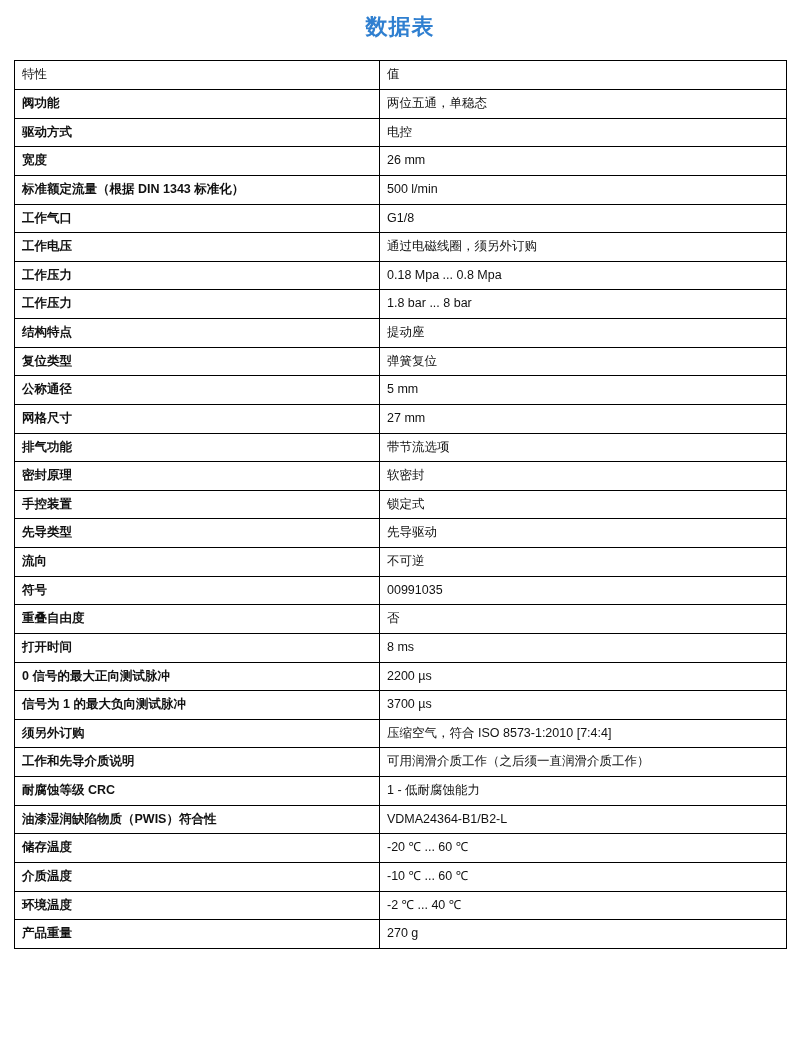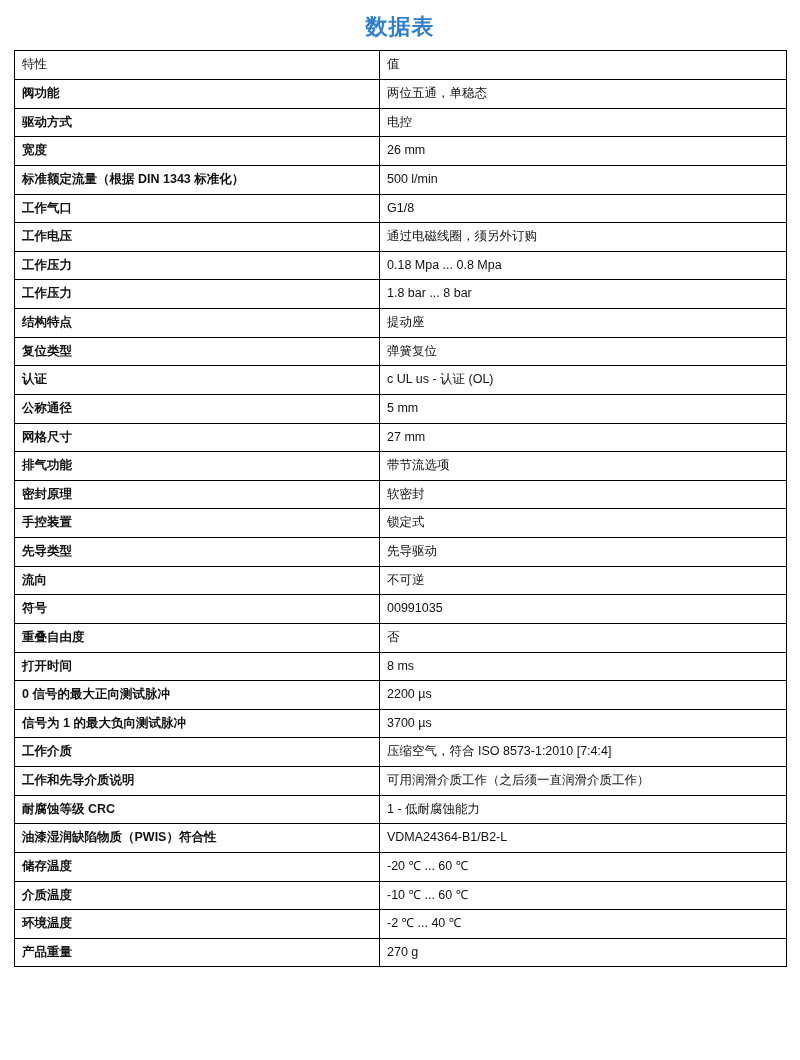--- a/index.html
+++ b/index.html
@@ -17,21 +17,21 @@
     width: 800px;
     box-sizing: border-box;
     padding: 8px 14px 0 14px;
   }
   .page-title {
     text-align: center;
     color: #2f7fd0;
     font-size: 22px;
     font-weight: bold;
     letter-spacing: 1px;
-    margin: 6px 0 10px 0;
+    margin: 6px 0 20px 0;
     line-height: 1.2;
   }
   table.spec {
     border-collapse: collapse;
     width: 772px;
     table-layout: fixed;
     font-size: 12.5px;
   }
   table.spec col.c1 { width: 365px; }
   table.spec col.c2 { width: 407px; }
@@ -110,24 +110,20 @@
         </tr>
         <tr>
           <td class="key-cell">结构特点</td>
           <td class="val-cell">提动座</td>
         </tr>
         <tr>
           <td class="key-cell">复位类型</td>
           <td class="val-cell">弹簧复位</td>
         </tr>
         <tr>
-          <td class="key-cell">认证</td>
-          <td class="val-cell">c UL us - 认证 (OL)</td>
-        </tr>
-        <tr>
           <td class="key-cell">公称通径</td>
           <td class="val-cell">5 mm</td>
         </tr>
         <tr>
           <td class="key-cell">网格尺寸</td>
           <td class="val-cell">27 mm</td>
         </tr>
         <tr>
           <td class="key-cell">排气功能</td>
           <td class="val-cell">带节流选项</td>
@@ -162,21 +158,21 @@
         </tr>
         <tr>
           <td class="key-cell">0 信号的最大正向测试脉冲</td>
           <td class="val-cell">2200 µs</td>
         </tr>
         <tr>
           <td class="key-cell">信号为 1 的最大负向测试脉冲</td>
           <td class="val-cell">3700 µs</td>
         </tr>
         <tr>
-          <td class="key-cell">工作介质</td>
+          <td class="key-cell">须另外订购</td>
           <td class="val-cell">压缩空气，符合 ISO 8573-1:2010 [7:4:4]</td>
         </tr>
         <tr>
           <td class="key-cell">工作和先导介质说明</td>
           <td class="val-cell">可用润滑介质工作（之后须一直润滑介质工作）</td>
         </tr>
         <tr>
           <td class="key-cell">耐腐蚀等级 CRC</td>
           <td class="val-cell">1 - 低耐腐蚀能力</td>
         </tr>

